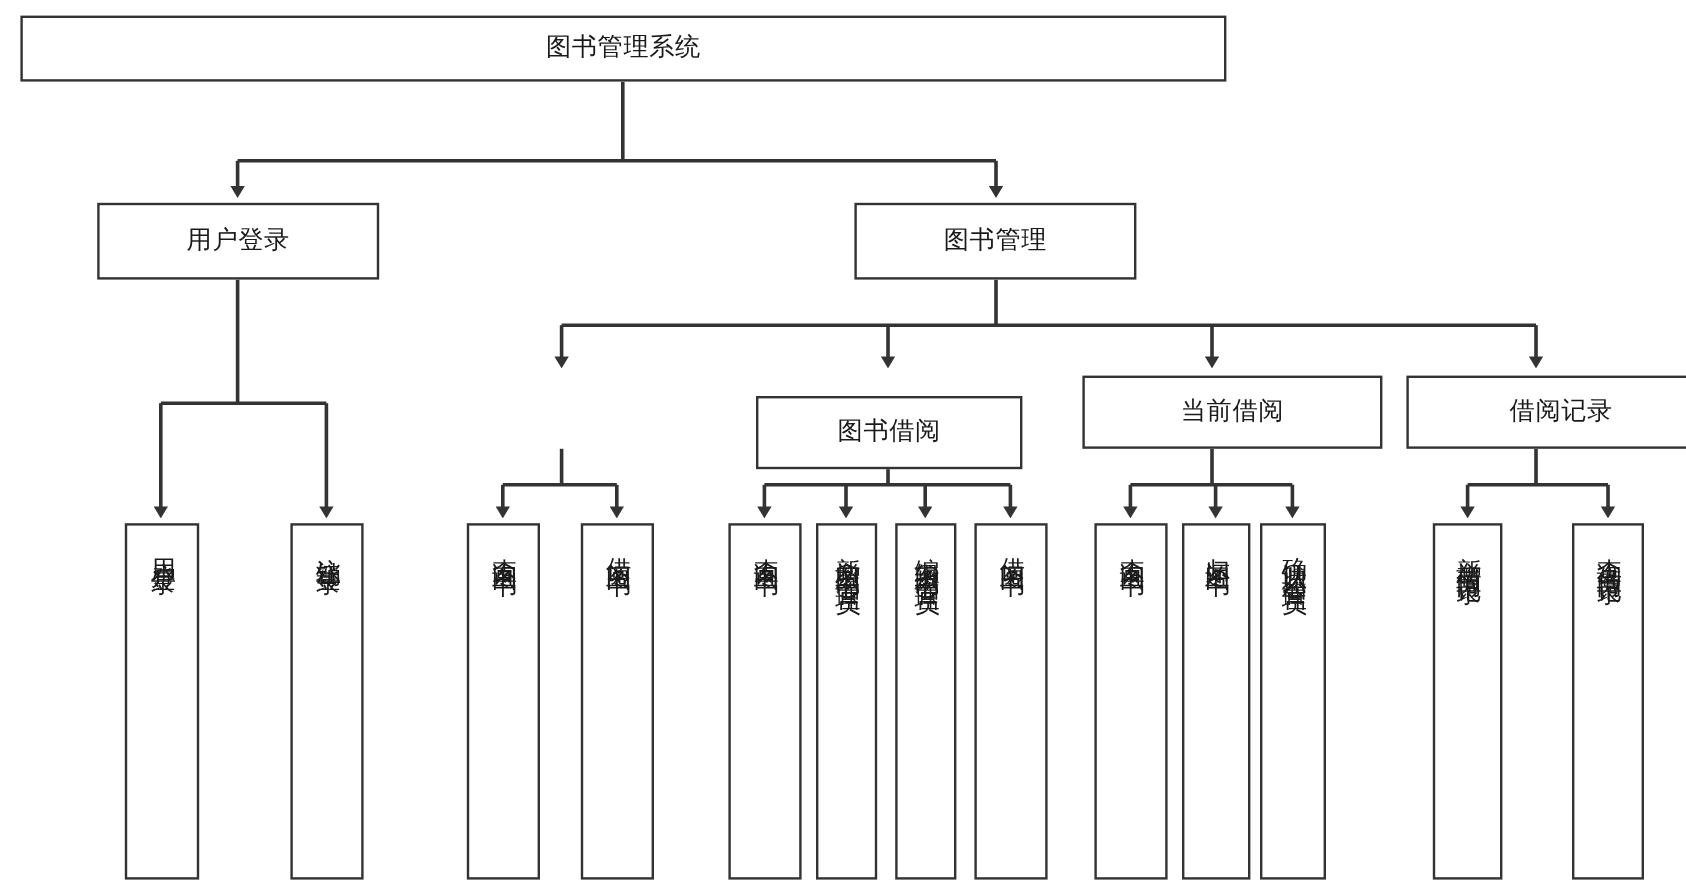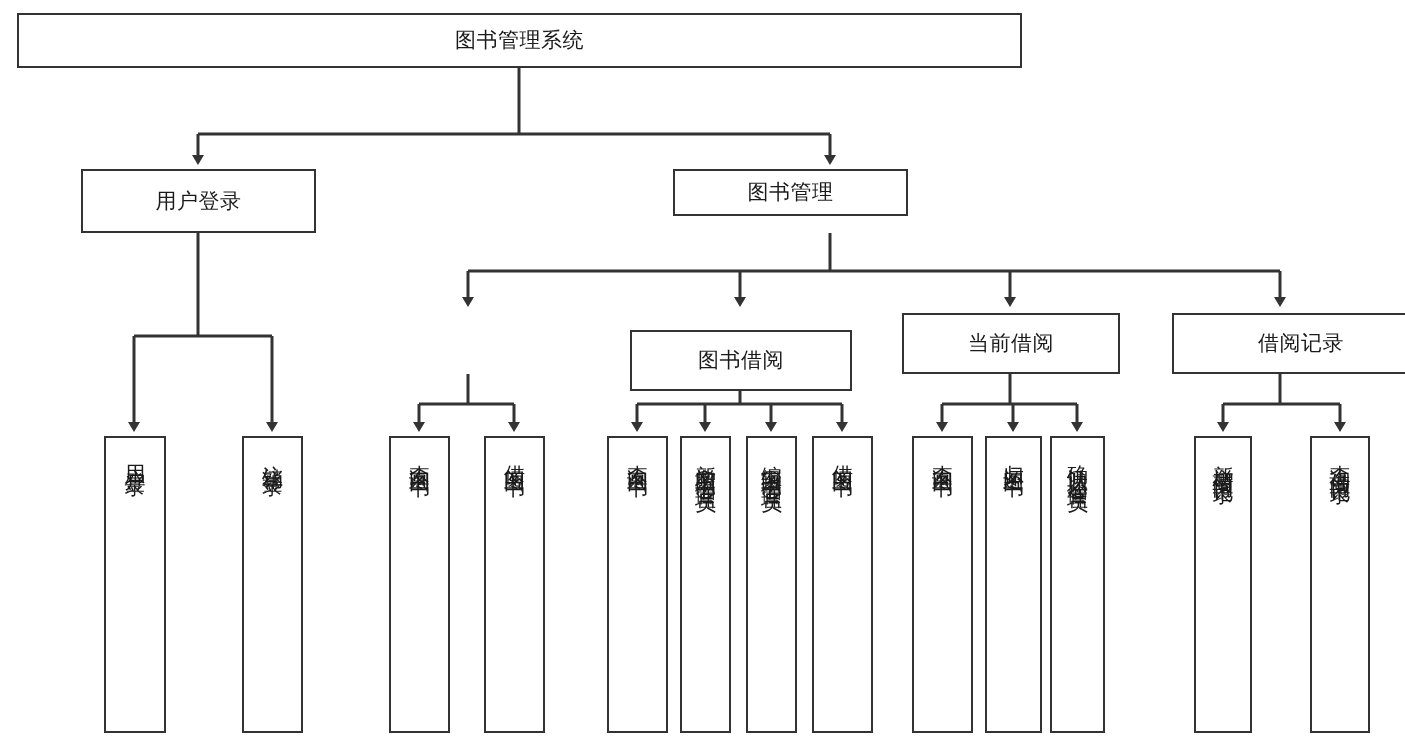--- a/index.html
+++ b/index.html
@@ -118,28 +118,28 @@
     </g>
   </svg>
 
   <div class="node" style="left:17px; top:13px; width:1005px; height:55px;">
     <span class="node-label">图书管理系统</span>
   </div>
 
   <div class="node" style="left:81px; top:169px; width:235px; height:64px;">
     <span class="node-label">用户登录</span>
   </div>
-  <div class="node" style="left:673px; top:169px; width:235px; height:47px;">
+  <div class="node" style="left:712px; top:169px; width:235px; height:64px;">
     <span class="node-label">图书管理</span>
   </div>
 
   <div class="node" style="left:630px; top:330px; width:222px; height:61px;">
     <span class="node-label">图书借阅</span>
   </div>
-  <div class="node" style="left:902px; top:313px; width:218px; height:61px;">
+  <div class="node" style="left:902px; top:313px; width:250px; height:61px;">
     <span class="node-label">当前借阅</span>
   </div>
   <div class="node" style="left:1172px; top:313px; width:258px; height:61px;align-items:center;">
     <span class="node-label">借阅记录</span>
   </div>
 
   <div class="node vertical" style="left:104px; top:436px; width:62px; height:297px;">
     <span class="node-label">用户登录</span>
   </div>
   <div class="node vertical" style="left:242px; top:436px; width:61px; height:297px;">

